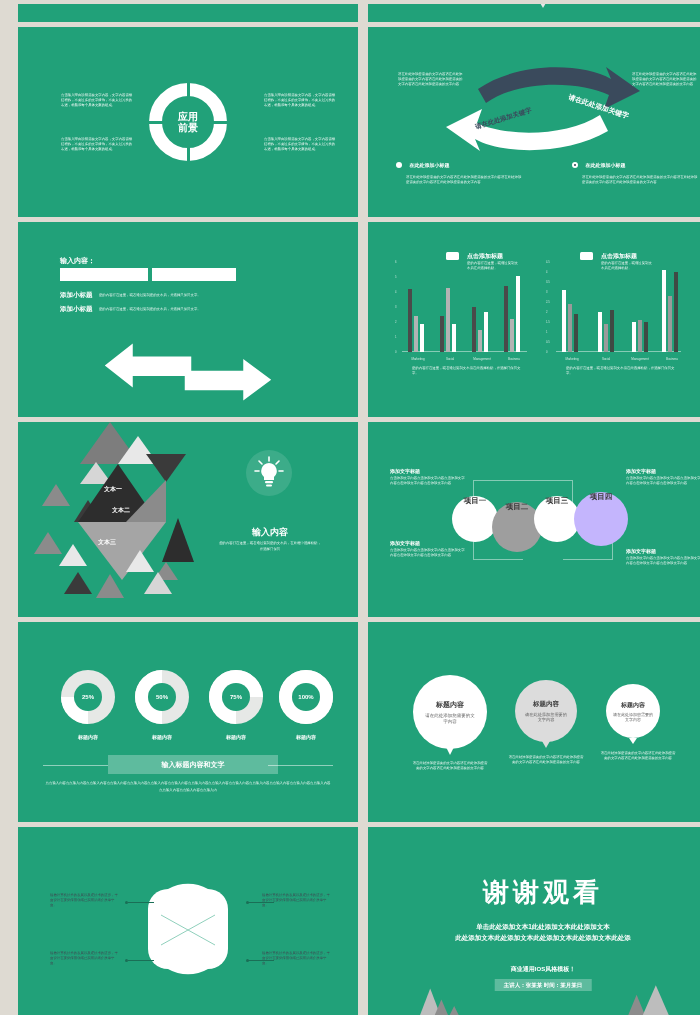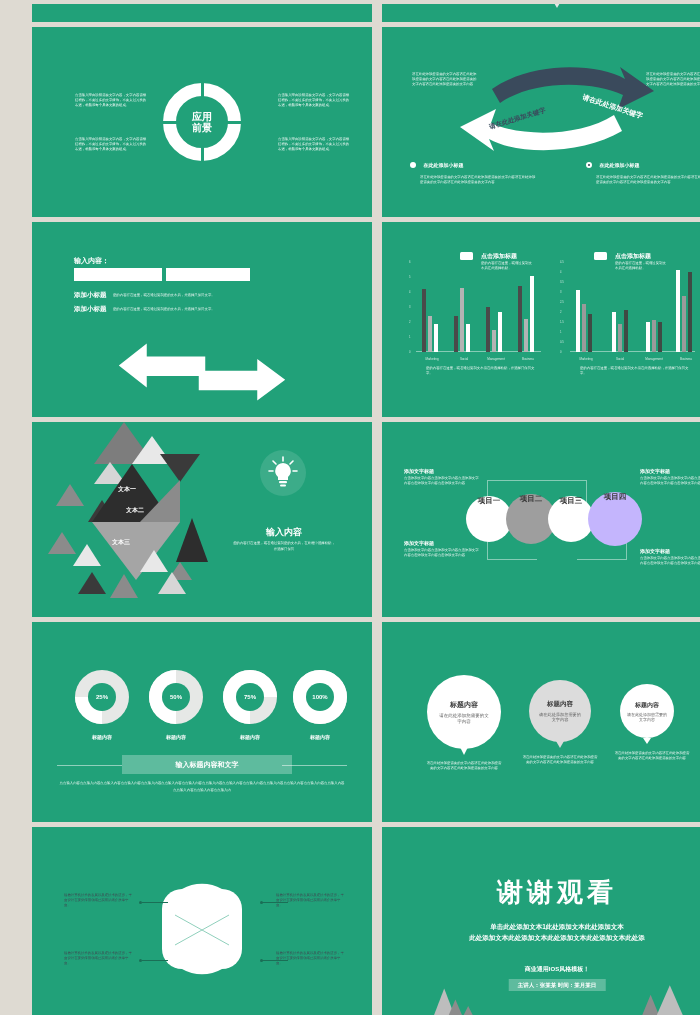--- a/index.html
+++ b/index.html
@@ -8,21 +8,21 @@
     background:#dedad2;
     font-family:"Liberation Sans","DejaVu Sans",sans-serif;
     overflow:hidden;
   }
   .grid {
     width:700px; height:1015px;
     display:grid;
     grid-template-columns:340px 350px;
     grid-template-rows:22px 190px 195px 195px 200px 195px;
     column-gap:10px; row-gap:5px;
-    padding-left:32px; padding-top:0;
+    padding-left:18px; padding-top:0;
     align-content:start;
   }
   .slide {
     background:#21a179;
     position:relative;
     overflow:hidden;
   }
   .slide.clip-top { align-self:end; }
   
   .tiny { font-size:3.4px; line-height:5px; color:#ffffff; opacity:.95; }
@@ -313,21 +313,21 @@
 
   <div class="slide">
     <div class="s6-lead" style="left:105px;top:58px;width:50px;height:30px;border-right:none;border-bottom:none;"></div>
     <div class="s6-lead" style="left:155px;top:58px;width:50px;height:30px;border-left:none;border-bottom:none;"></div>
     <div class="s6-lead" style="left:105px;top:108px;width:50px;height:30px;border-right:none;border-top:none;"></div>
     <div class="s6-lead" style="left:195px;top:108px;width:50px;height:30px;border-left:none;border-top:none;"></div>
 
     <div class="s6-c" style="left:84px;top:74px;width:46px;height:46px;background:#ffffff;">
         <span>项目一</span>
       </div>
-    <div class="s6-c" style="left:124px;top:72px;width:50px;height:50px;background:#9e9e9e;">
+    <div class="s6-c" style="left:124px;top:80px;width:50px;height:50px;background:#9e9e9e;">
         <span>项目二</span>
       </div>
     <div class="s6-c" style="left:166px;top:74px;width:46px;height:46px;background:#ffffff;">
         <span>项目三</span>
       </div>
     <div class="s6-c" style="left:206px;top:70px;width:54px;height:54px;background:#c4b5fd;">
         <span>项目四</span>
       </div>
 
     <div style="position:absolute;left:22px;top:46px;width:76px;">

